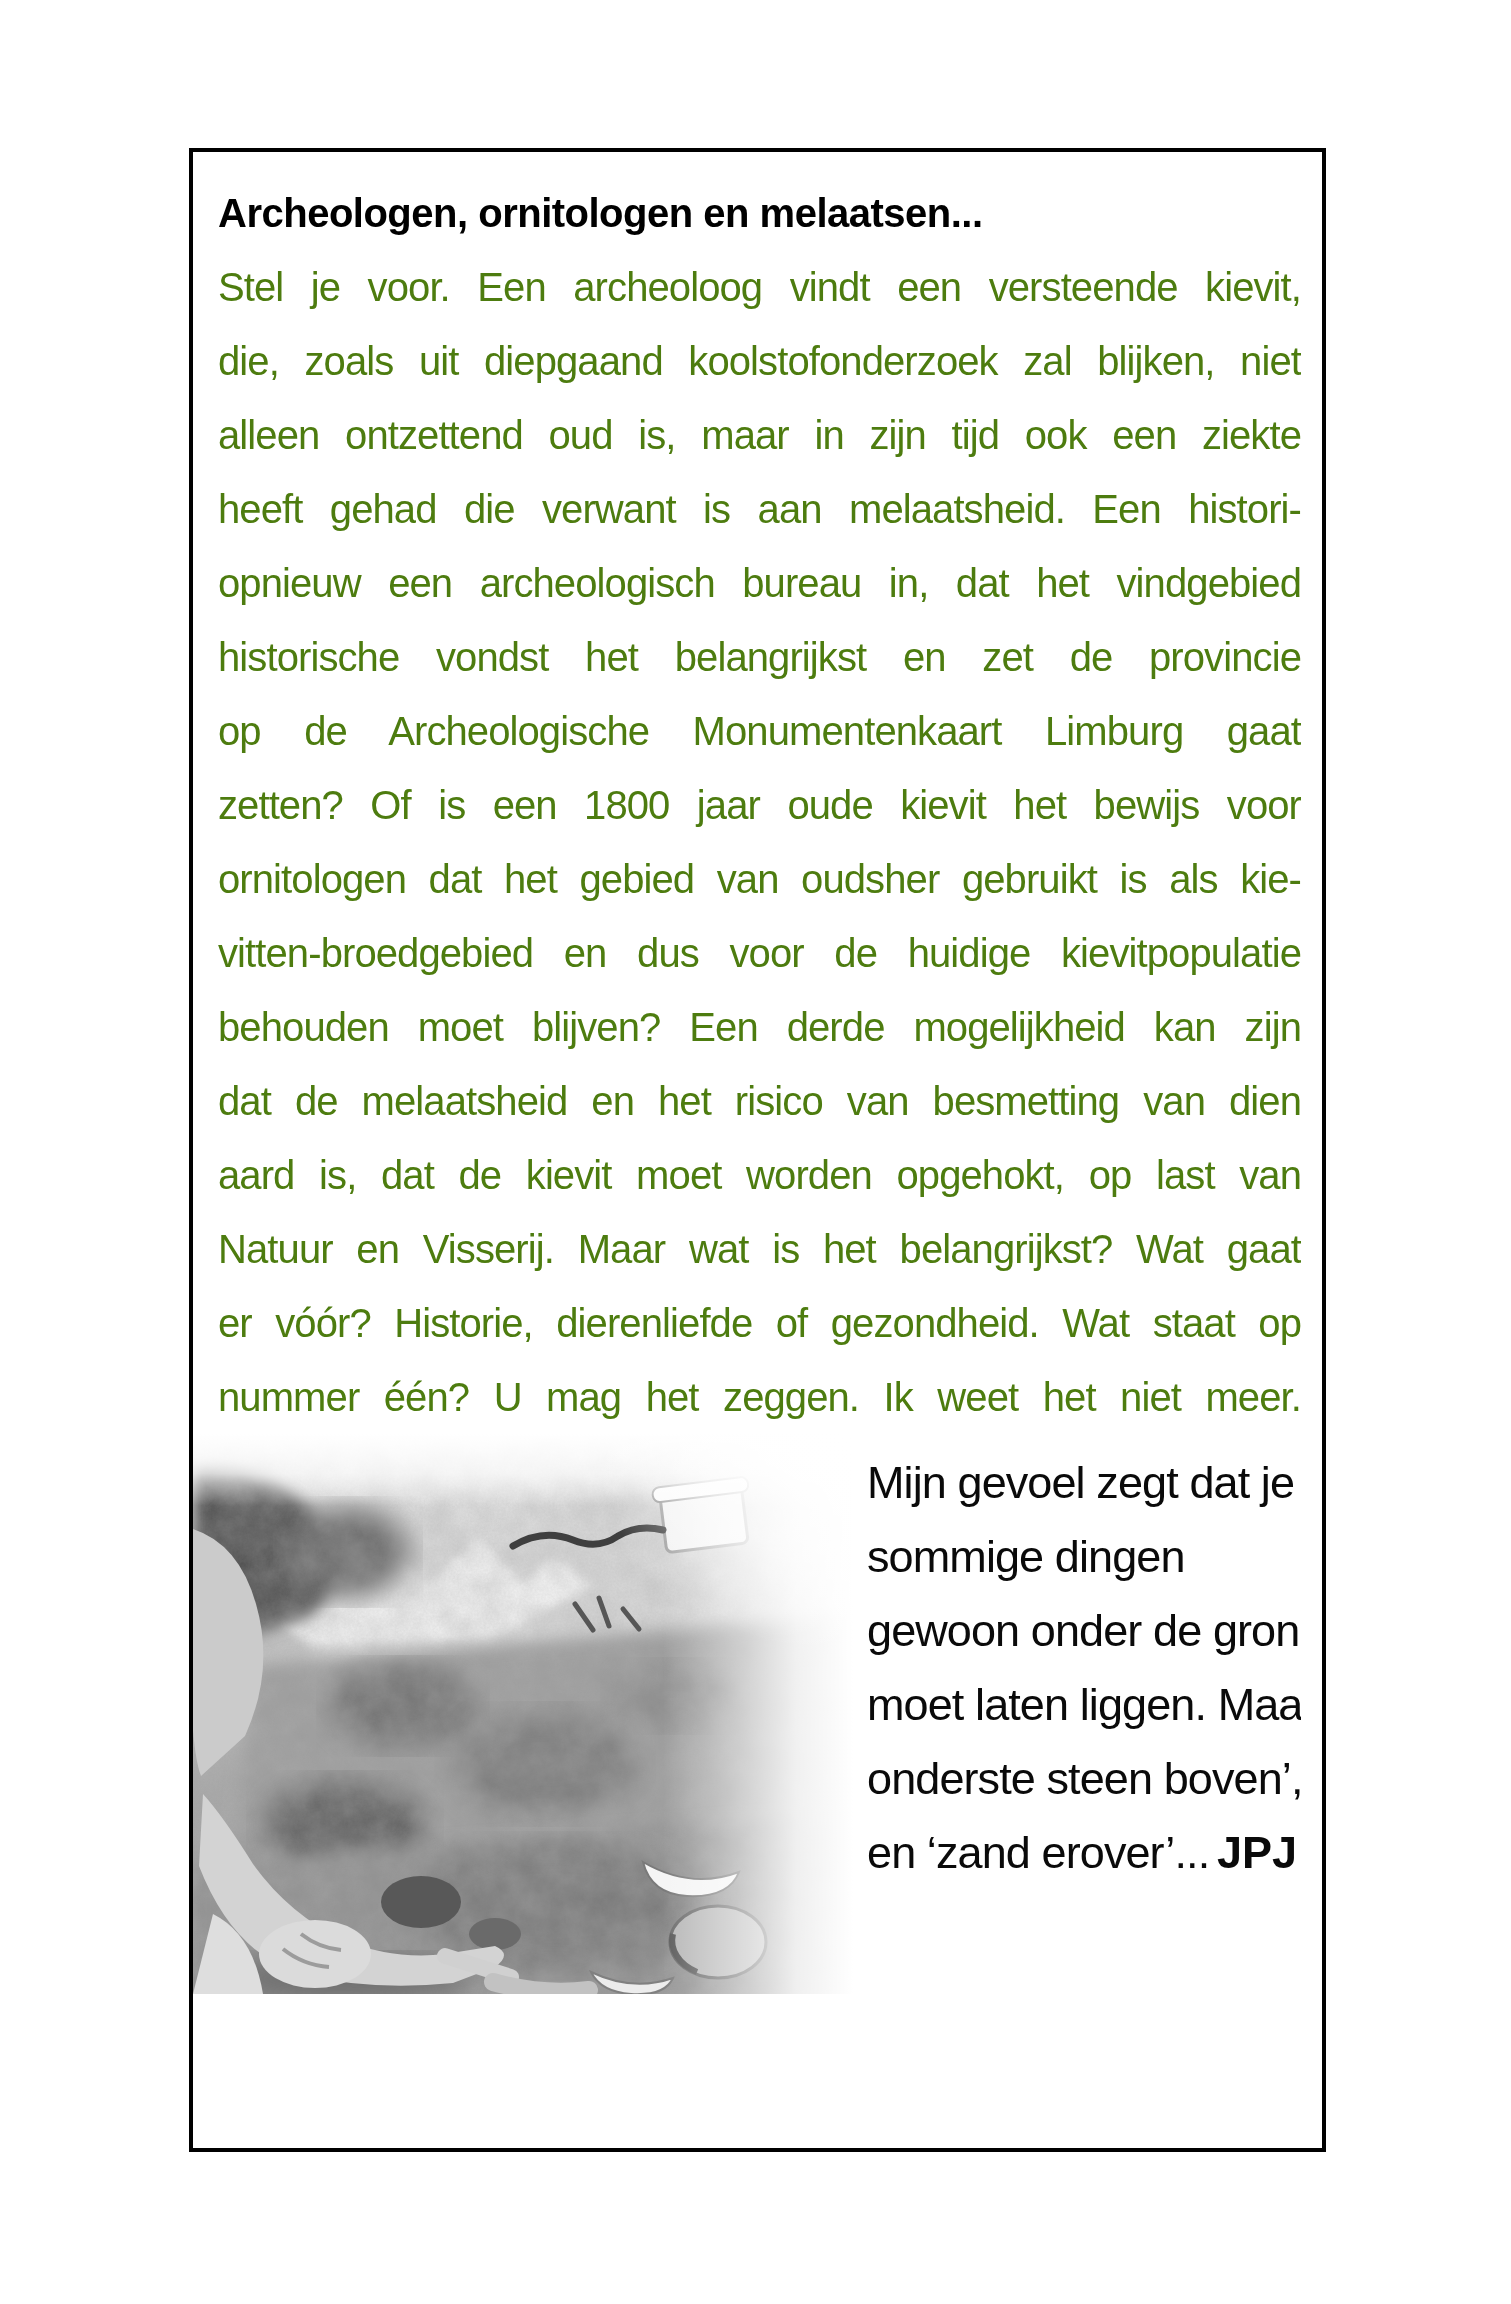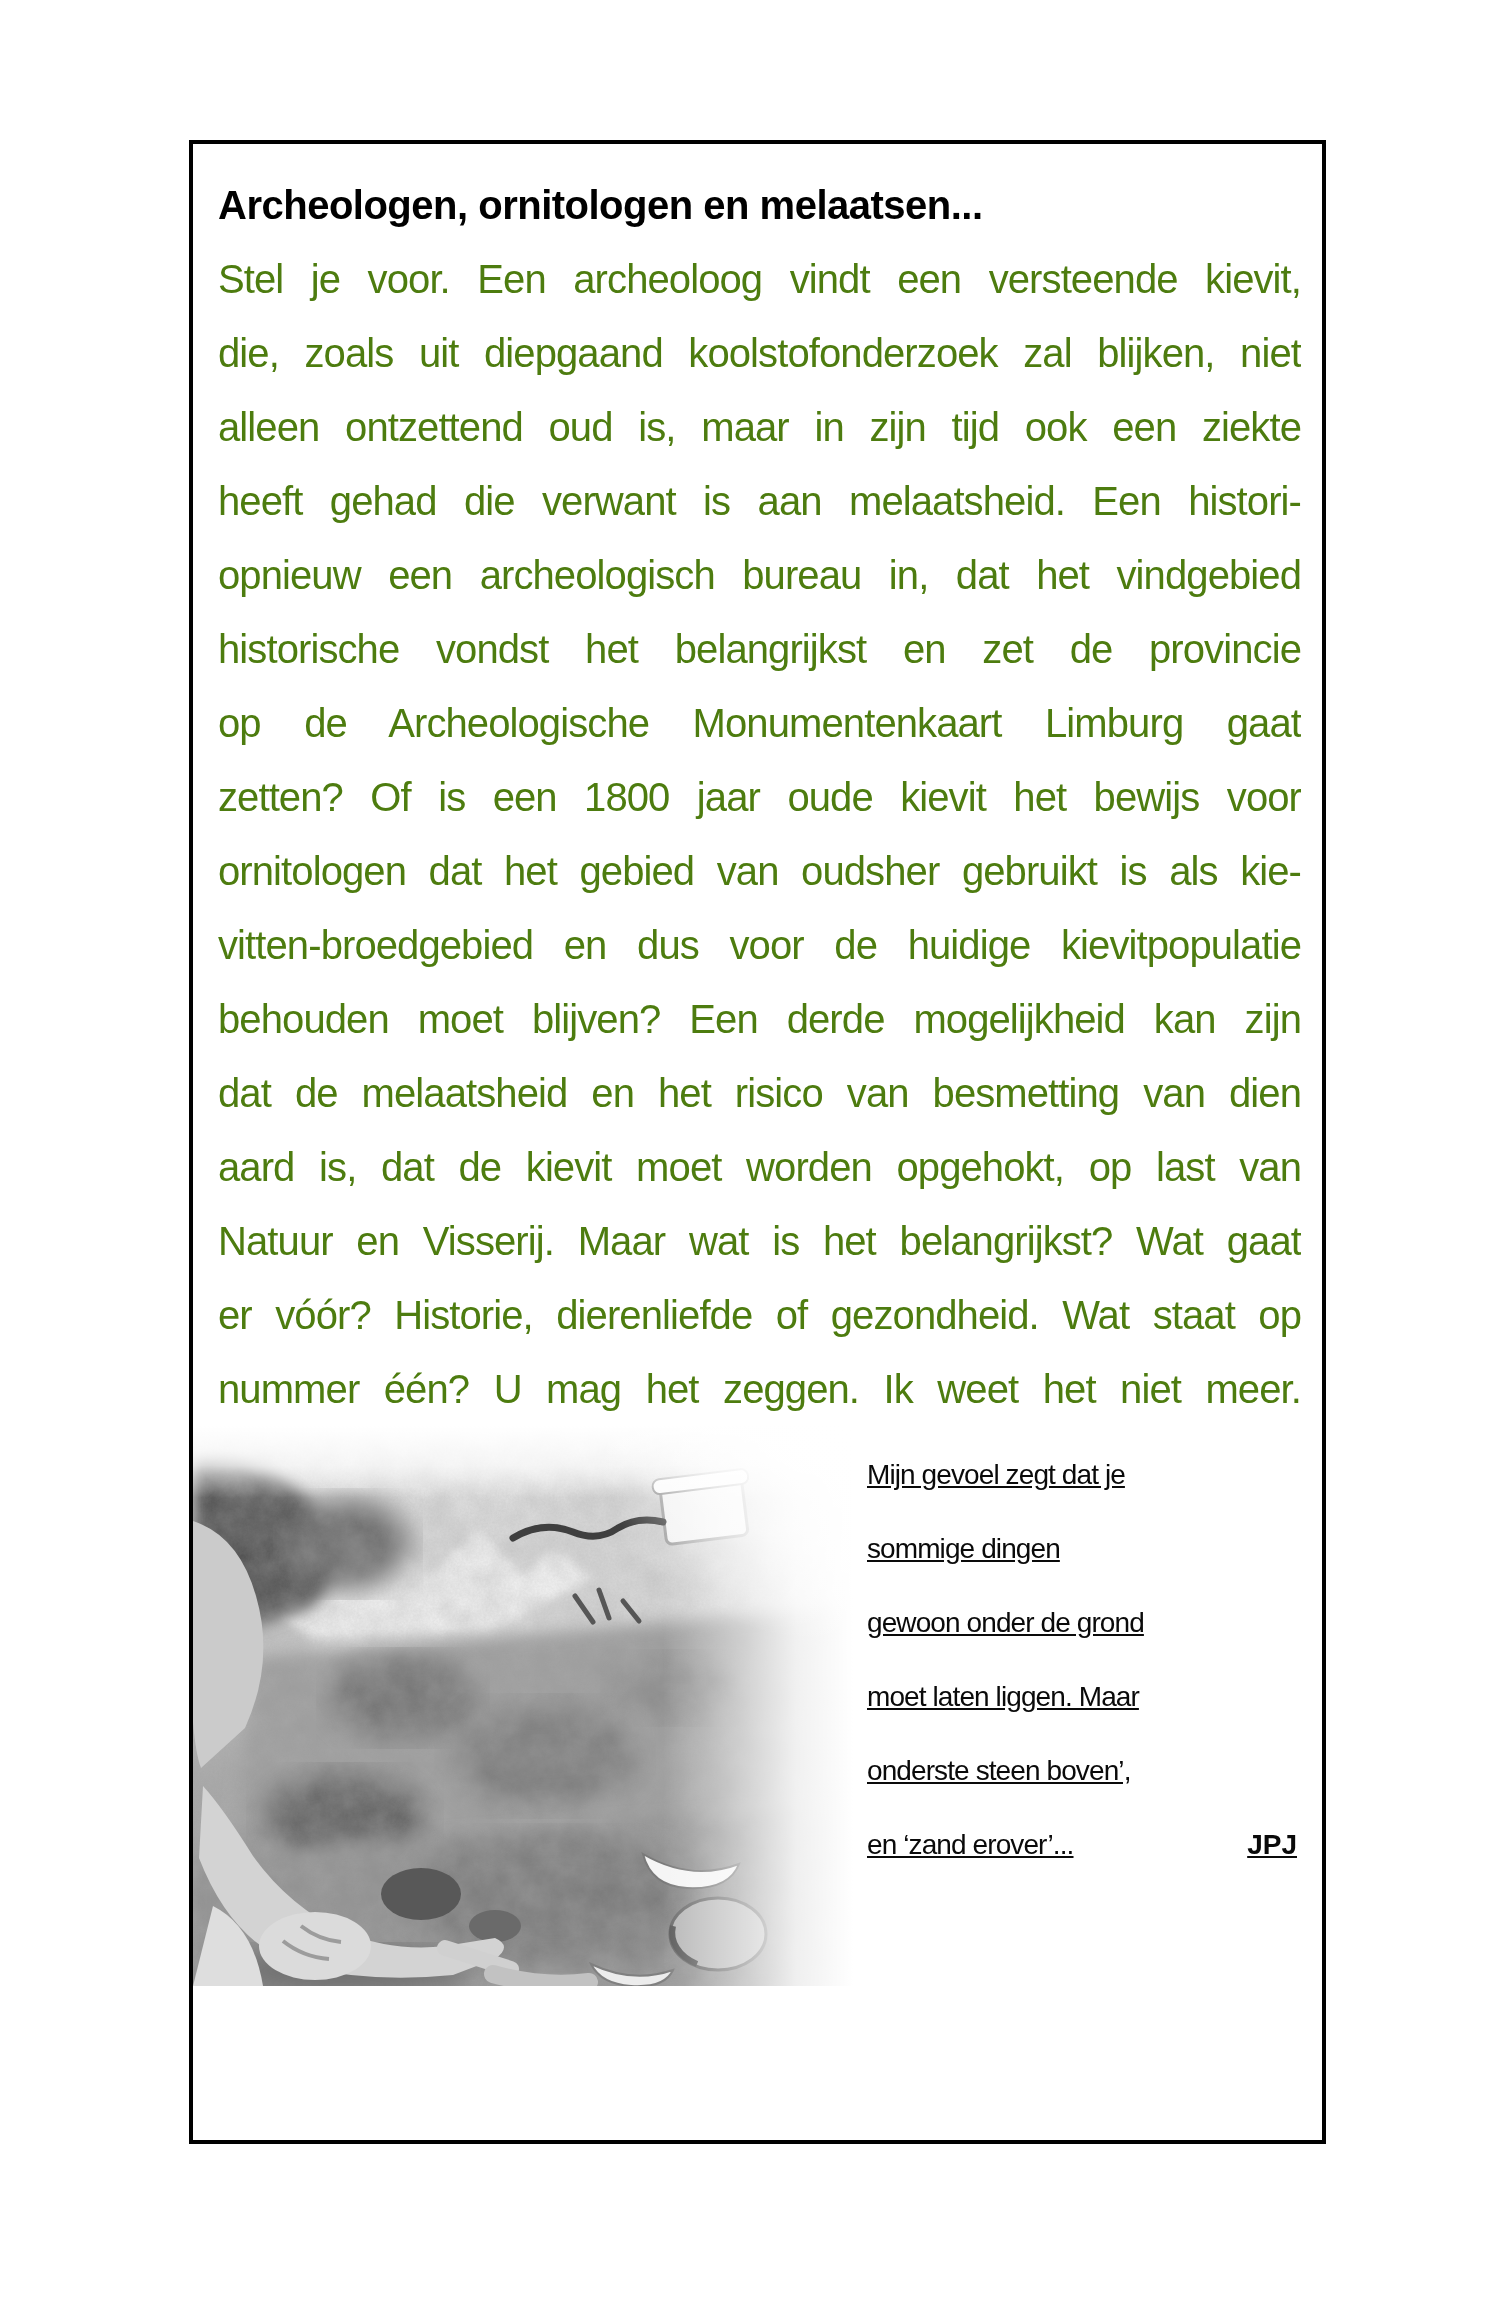--- a/index.html
+++ b/index.html
@@ -11,21 +11,21 @@
   .page {
     position: relative;
     width: 1511px;
     height: 2304px;
     background: #ffffff;
     overflow: hidden;
   }
   .frame {
     position: absolute;
     left: 189px;
-    top: 140px;
+    top: 148px;
     width: 1137px;
     height: 2004px;
     border: 4px solid #000000;
     box-sizing: border-box;
     overflow: hidden;
     background: #ffffff;
   }
   .content {
     padding: 24px 21px 0 25px;
   }
@@ -65,26 +65,25 @@
   .photo svg { display: block; width: 660px; height: 560px; }
   .aside {
     flex: 1;
     padding-left: 14px;
     padding-top: 12px;
     min-width: 0;
   }
   .aline {
     height: 74px;
     line-height: 74px;
-    font-size: 28px;
+    font-size: 45px;
     letter-spacing: -0.9px;
     color: #0a0a0a;
     white-space: nowrap;
     overflow: hidden;
-    text-decoration: underline;
   }
   .aline.last {
     display: flex;
     justify-content: space-between;
     align-items: flex-end;
     padding-right: 4px;
   }
   .sig {
     font-weight: bold;
     letter-spacing: 0;

